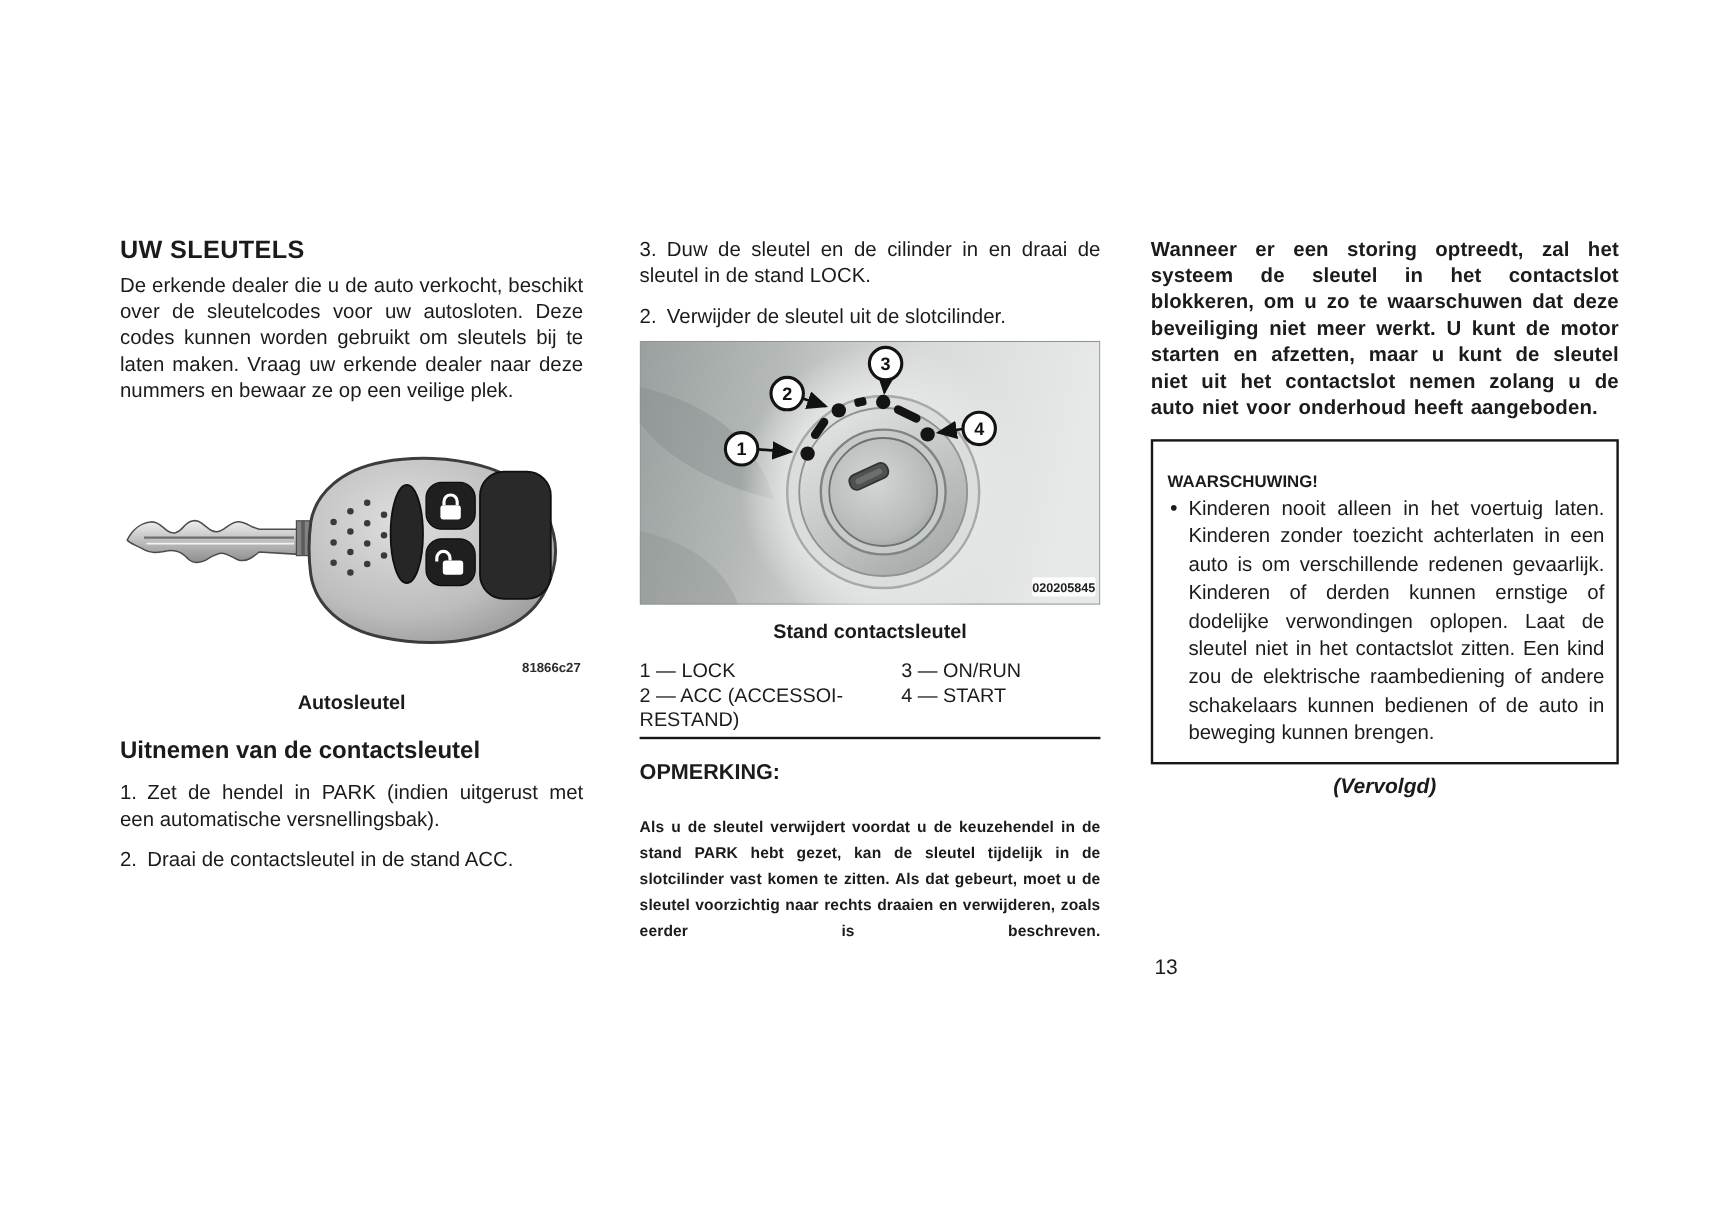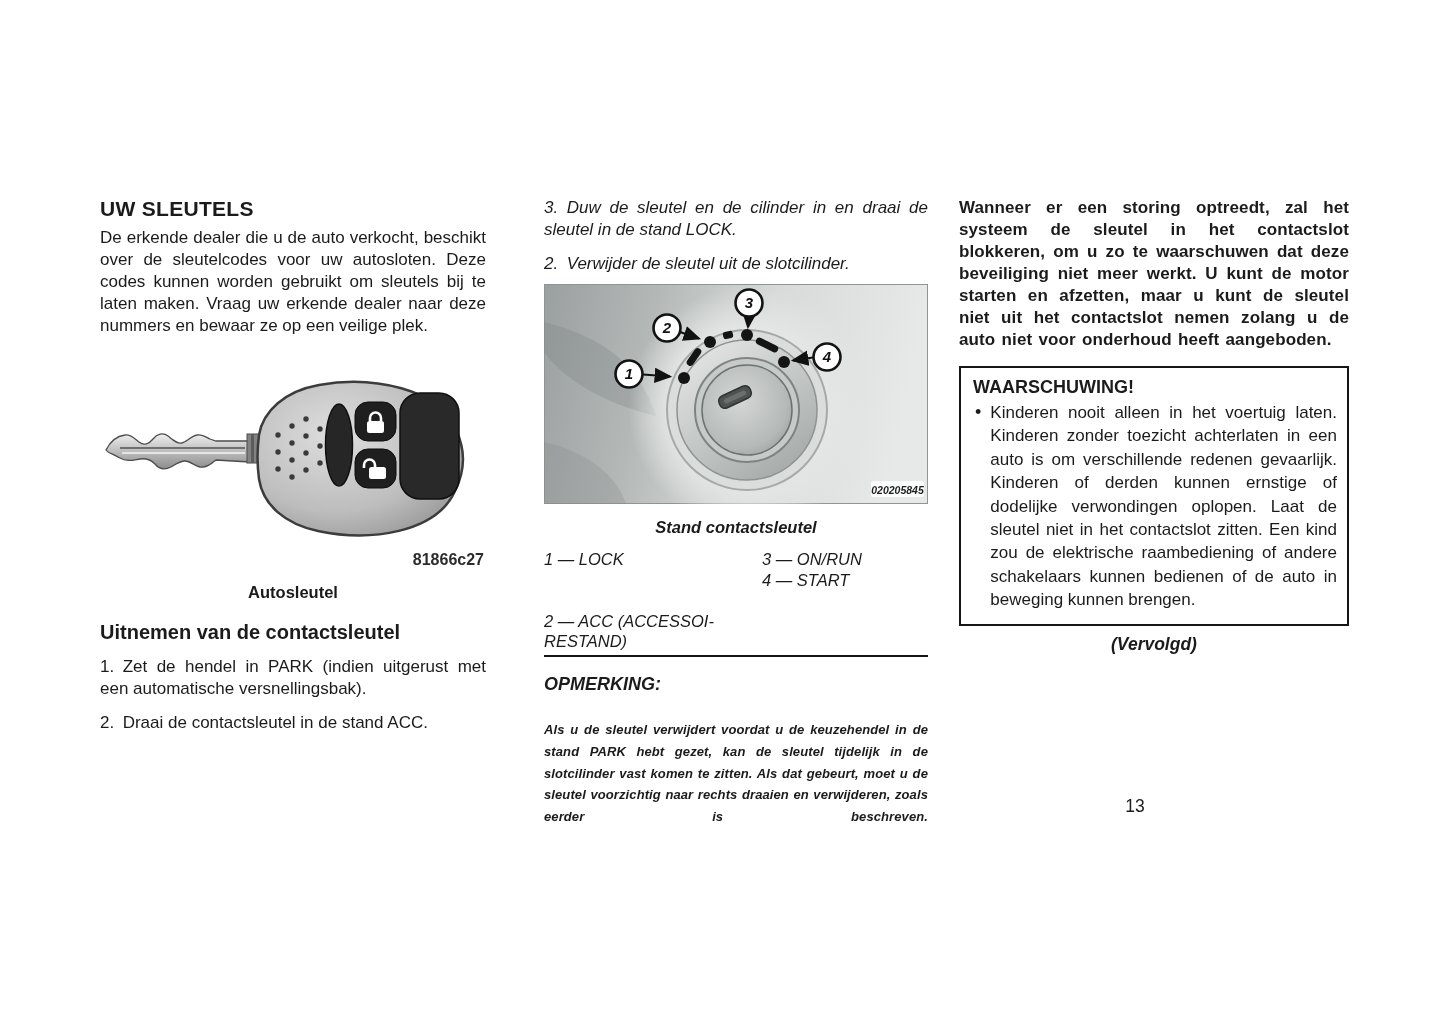--- a/index.html
+++ b/index.html
@@ -2,55 +2,55 @@
 <html><head>
 <meta charset="utf-8">
 <style>
   html,body{margin:0;padding:0;background:#fff;}
   .page{
     position:relative;width:1445px;height:940px;background:#ffffff;overflow:hidden;
     font-family:"Liberation Sans","DejaVu Sans",sans-serif;color:#1b1b1b;
   }
   .col{position:absolute;top:197px;}
   .col-left{left:100px;width:386px;}
-  .col-mid{left:544px;width:384px;font-style:italic;}
+  .col-mid{left:533px;width:384px;}
   .col-right{left:959px;width:390px;}
 
   p{margin:0;font-size:17px;line-height:22px;text-align:justify;}
   .section-title{font-size:21px;font-weight:bold;margin:0 0 6px;letter-spacing:.3px;}
   .subheading{font-size:20px;font-weight:bold;margin:19px 0 0;}
   .step{margin-top:12px;}
   .step-first{margin-top:0;}
 
   .key-figure{margin-top:36px;}
   .key-svg{display:block;margin-left:2px;}
-  .fig-code{text-align:right;font-size:16px;font-weight:bold;color:#2c2c2c;margin-top:8px;padding-right:2px;}
+  .fig-code{text-align:right;font-size:11px;font-weight:bold;color:#2c2c2c;margin-top:8px;padding-right:2px;}
   .fig-caption{text-align:center;font-size:16.5px;font-weight:bold;margin-top:14px;}
 
   .ignition-figure{margin-top:9px;width:384px;height:220px;position:relative;}
   .ignition-figure svg{display:block;}
   .legend{display:grid;grid-template-columns:202px 1fr;column-gap:16px;row-gap:1px;
           margin-top:12px;font-size:16.5px;line-height:20px;}
   .lg-c1r1{grid-column:1;grid-row:1;}
   .lg-c2r1{grid-column:2;grid-row:1;}
-  .lg-c1r2{grid-column:1;grid-row:2;margin-top:41px;}
+  .lg-c1r2{grid-column:1;grid-row:2;}
   .lg-c2r2{grid-column:2;grid-row:2;}
   .divider{border:none;border-top:2px solid #161616;margin:4px 0 0;}
   .note-heading{font-size:18px;font-weight:bold;margin:17px 0 0;}
   .note-text{font-weight:bold;margin-top:24px;font-size:13px;line-height:21.8px;
              text-align:justify;text-align-last:justify;letter-spacing:.1px;}
 
   .right-intro{font-weight:bold;line-height:22px;letter-spacing:.1px;word-spacing:1.5px;}
   .warning-box{margin-top:15px;border:2px solid #161616;padding:9px 10px 12px 12px;}
-  .warning-heading{font-size:18px;font-weight:bold;margin:0 0 3px;}
+  .warning-heading{font-size:14px;font-weight:bold;margin:16px 0 3px;}
   .warning-item{display:flex;gap:9px;}
   .bullet{flex:0 0 auto;font-size:18px;line-height:23.4px;padding-left:2px;}
   .warning-text{flex:1;font-size:17px;line-height:23.4px;text-align:justify;}
   .continued{text-align:center;font-weight:bold;font-style:italic;font-size:17.5px;margin-top:8px;}
-  .page-number{position:absolute;left:940px;top:796px;width:390px;text-align:center;font-size:17.5px;}
+  .page-number{position:absolute;left:962px;top:796px;width:390px;text-align:left;font-size:17.5px;}
   svg text{font-family:"Liberation Sans","DejaVu Sans",sans-serif;}
 </style>
 </head>
 <body>
 
 <div class="page">
 
   <div class="col col-left">
     <h1 class="section-title">UW SLEUTELS</h1>
     <p>De erkende dealer die u de auto verkocht, beschikt over de sleutelcodes voor uw autosloten. Deze codes kunnen worden gebruikt om sleutels bij te laten maken. Vraag uw erkende dealer naar deze nummers en bewaar ze op een veilige plek.</p>

